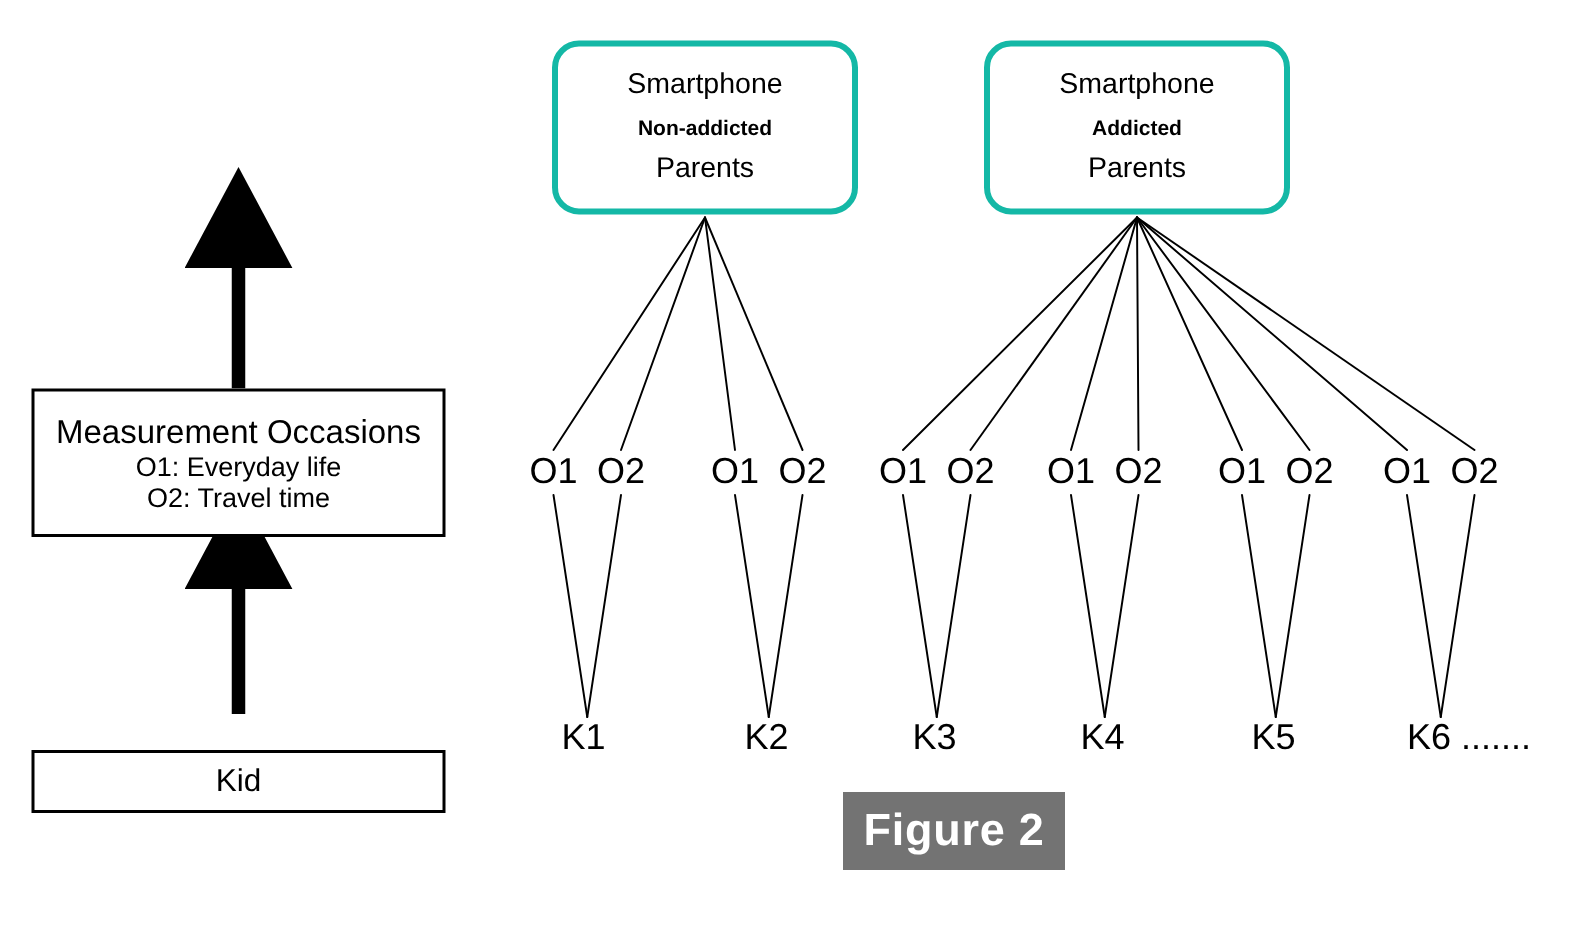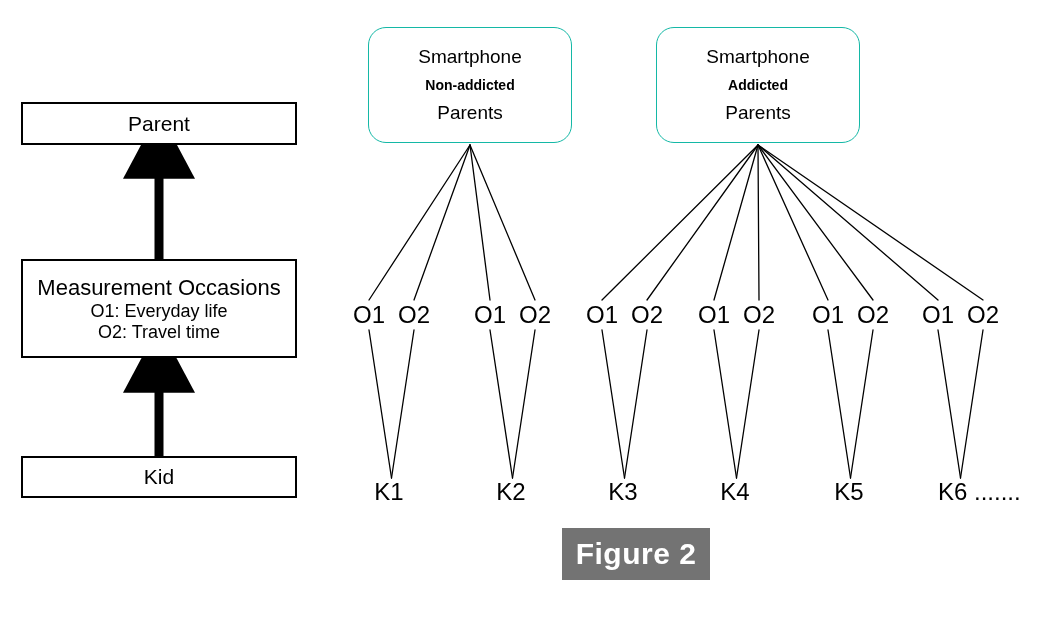--- a/index.html
+++ b/index.html
@@ -50,27 +50,27 @@
   }
   .legend-sub {
     font-size: 18px;
     line-height: 21px;
     color: #000000;
     white-space: nowrap;
   }
 
   #box-parent   { left: 21px;  top: 102px; width: 276px; height: 43px; }
   #box-measure  { left: 21px;  top: 259px; width: 276px; height: 99px; }
-  #box-kid      { left: 21px;  top: 456px; width: 276px; height: 42px; }
+  #box-kid      { left: 21px;  top: 500px; width: 276px; height: 42px; }
 
   
   .group-box {
     position: absolute;
     box-sizing: border-box;
-    border: 1px solid #14b8a6;
+    border: 4px solid #14b8a6;
     border-radius: 18px;
     background: #ffffff;
     display: flex;
     flex-direction: column;
     align-items: center;
     justify-content: center;
     text-align: center;
   }
   #group-nonaddicted { left: 368px; top: 27px; width: 204px; height: 116px; }
   #group-addicted    { left: 656px; top: 27px; width: 204px; height: 116px; }
@@ -152,23 +152,20 @@
         <line x1="647" y1="330" x2="624.5" y2="478"></line>
         <line x1="714" y1="330" x2="736.5" y2="478"></line>
         <line x1="759" y1="330" x2="736.5" y2="478"></line>
         <line x1="828" y1="330" x2="850.5" y2="478"></line>
         <line x1="873" y1="330" x2="850.5" y2="478"></line>
         <line x1="938" y1="330" x2="960.5" y2="478"></line>
         <line x1="983" y1="330" x2="960.5" y2="478"></line>
       </g>
   </svg>
 
-  <div class="legend-box" id="box-parent">
-    <div class="legend-title">Parent</div>
-  </div>
 
   <div class="legend-box" id="box-measure">
     <div class="legend-title strongish">Measurement Occasions</div>
     <div class="legend-sub">O1: Everyday life</div>
     <div class="legend-sub">O2: Travel time</div>
   </div>
 
   <div class="legend-box" id="box-kid">
     <div class="legend-title">Kid</div>
   </div>

